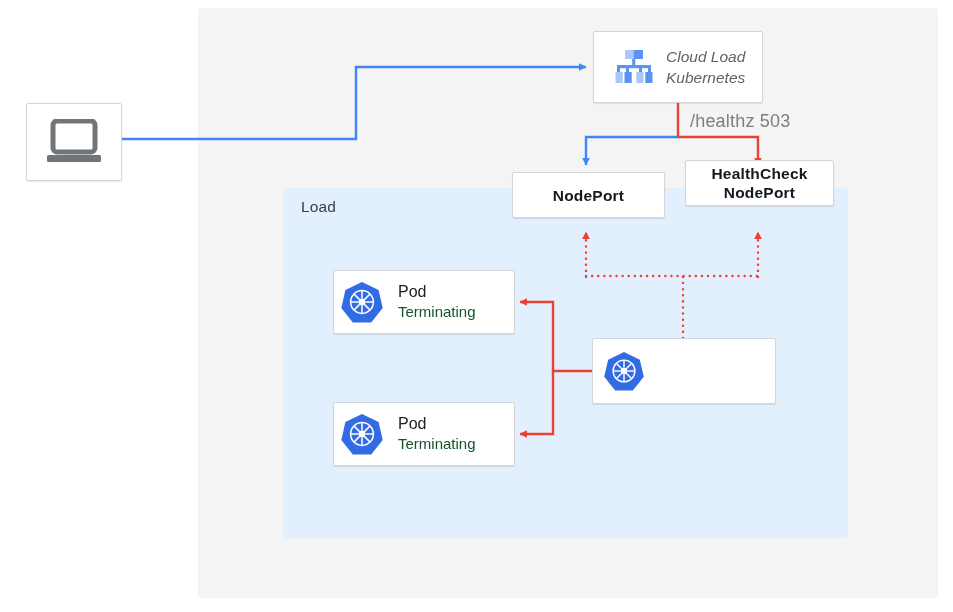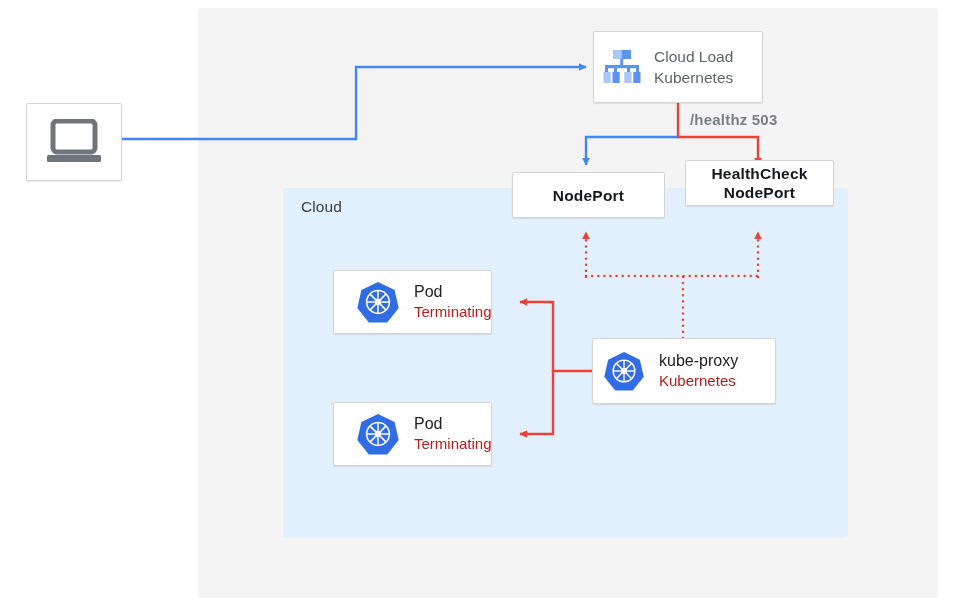--- a/index.html
+++ b/index.html
@@ -61,21 +61,21 @@
   
   .laptop-card {
     left: 26px; top: 103px; width: 96px; height: 78px;
     display: flex; align-items: center; justify-content: center;
   }
   .laptop-icon { width: 58px; height: 46px; display:block; }
 
   
   .clb-card {
     left: 593px; top: 31px; width: 170px; height: 72px;
-    display: flex; align-items: center; padding-left: 8px;
+    display: flex; align-items: center; padding-left: 20px; font-style: italic;
   }
   .clb-icon { width: 40px; height: 36px; flex: 0 0 auto; }
   .clb-text {
     margin-left: 12px;
     font-size: 15.5px;
     line-height: 21px;
     color: #5f6368;
   }
 
   
@@ -92,22 +92,22 @@
     font-size: 15.5px;
     font-weight: bold;
     color: #16181b;
     letter-spacing: .2px;
     line-height: 19px;
     text-align: center;
   }
 
   
   .pod-card {
-    left: 333px; width: 159px; height: 64px;
-    display: flex; align-items: center; padding-left: 22px;
+    left: 333px; width: 182px; height: 64px;
+    display: flex; align-items: center; padding-left: 6px;
   }
   .pod-card.pod-1 { top: 270px; }
   .pod-card.pod-2 { top: 402px; }
 
   
   .kp-card {
     left: 592px; top: 338px; width: 184px; height: 66px;
     display: flex; align-items: center; padding-left: 10px;
   }
 
@@ -115,31 +115,31 @@
   .kp-icon  { width: 42px; height: 42px; flex: 0 0 auto; }
 
   .card-text { margin-left: 14px; }
   .card-title {
     font-size: 16px;
     color: #202124;
     line-height: 20px;
   }
   .card-sub {
     font-size: 15px;
-    color: #b91c1c;
+    color: #14532d;
     line-height: 20px;
   }
 
   
   .edge-label {
     position: absolute;
     left: 690px;
     top: 111px;
-    font-size: 15px;
-    font-weight: bold;
+    font-size: 18px;
+    font-weight: normal;
     color: #7b7f84;
     letter-spacing: .2px;
     white-space: nowrap;
   }
 
   
   #wires {
     position: absolute;
     left: 0; top: 0;
     width: 953px; height: 612px;
@@ -147,21 +147,21 @@
   }
 </style>
 </head>
 <body>
 
 <div id="stage">
 
   <div class="canvas-bg"></div>
 
   <div class="nodes-region"></div>
-  <div class="nodes-label">Cloud</div>
+  <div class="nodes-label">Load</div>
 
   <svg id="wires" viewBox="0 0 953 612">
     <defs>
       <marker id="arrow-blue" markerWidth="10" markerHeight="10" refX="7.4" refY="4" orient="auto" markerUnits="userSpaceOnUse">
         <path d="M0,0 L8,4 L0,8 Z" fill="#4285f4"></path>
       </marker>
       <marker id="arrow-red" markerWidth="10" markerHeight="10" refX="7.4" refY="4" orient="auto" markerUnits="userSpaceOnUse">
         <path d="M0,0 L8,4 L0,8 Z" fill="#ea4335"></path>
       </marker>
     </defs>
@@ -281,19 +281,15 @@
         <line x1="22" y1="10.6" x2="22" y2="18.6"></line>
         <line x1="22" y1="25.4" x2="22" y2="33.4"></line>
         <line x1="10.6" y1="22" x2="18.6" y2="22"></line>
         <line x1="25.4" y1="22" x2="33.4" y2="22"></line>
         <line x1="13.9" y1="13.9" x2="19.6" y2="19.6"></line>
         <line x1="24.4" y1="24.4" x2="30.1" y2="30.1"></line>
         <line x1="30.1" y1="13.9" x2="24.4" y2="19.6"></line>
         <line x1="19.6" y1="24.4" x2="13.9" y2="30.1"></line>
       </g>
     </svg>
-    <div class="card-text">
-      <div class="card-title">kube-proxy</div>
-      <div class="card-sub">Kubernetes</div>
-    </div>
   </div>
 
 </div>
 
 </body></html>

